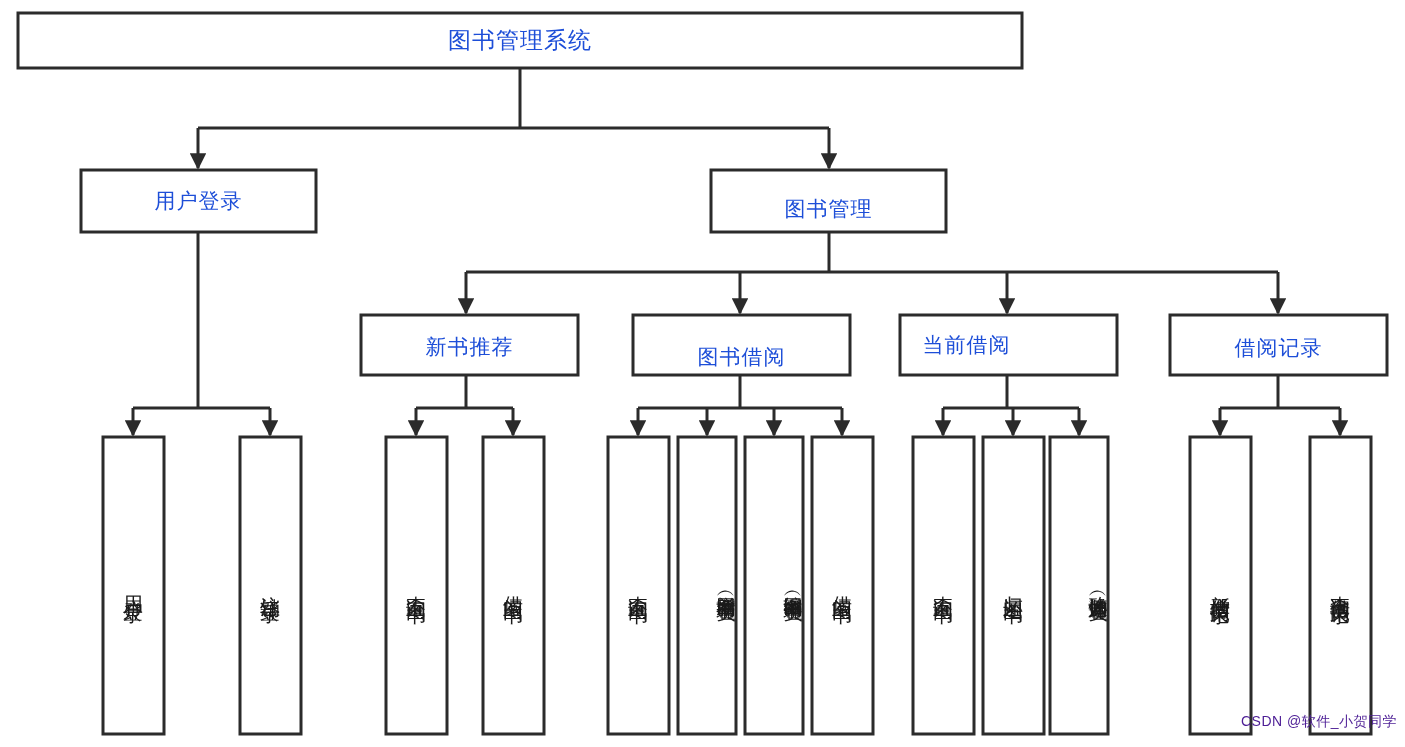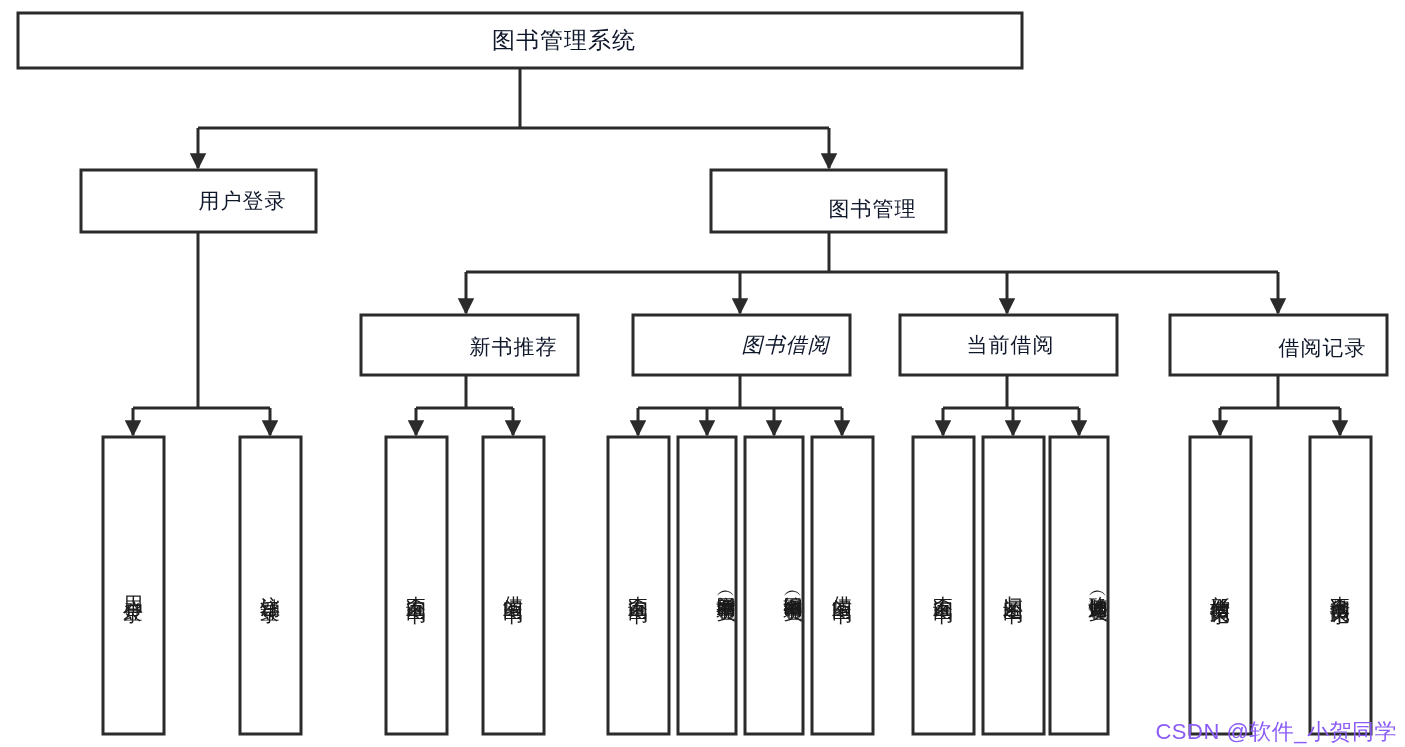--- a/index.html
+++ b/index.html
@@ -38,46 +38,45 @@
   }
   .arrow-head {
     fill: #2b2b2b;
     stroke: none;
   }
   .node-label-h {
     position: absolute;
     display: flex;
     align-items: center;
     justify-content: center;
-    color: #0f172a;
+    color: #1d4ed8;
     font-size: 21px;
     letter-spacing: 1px;
     white-space: nowrap;
     pointer-events: none;
-    padding-left: 44px;
   }
   .node-label-v {
     position: absolute;
     display: flex;
     align-items: center;
     justify-content: center;
     color: #1a1a1a;
     font-size: 20px;
     writing-mode: vertical-rl;
     text-orientation: upright;
     letter-spacing: 3px;
     line-height: 1;
     pointer-events: none;
   }
   .watermark {
     position: absolute;
     right: 8px;
-    bottom: 0;
-    font-size: 22px;
-    color: #8b5cf6;
+    bottom: 16px;
+    font-size: 14px;
+    color: #4c1d95;
     letter-spacing: 0.5px;
     white-space: nowrap;
   }
 </style>
 </head>
 <body>
 
 <div id="diagram-root">
 
   <svg class="diagram-svg" viewBox="0 0 1405 747">
@@ -155,21 +154,21 @@
     <path class="connector" marker-end="url(#arrow)" d="M 1220 408 L 1220 435"></path>
     <path class="connector" marker-end="url(#arrow)" d="M 1340 408 L 1340 435"></path>
   </svg>
 
   <div class="node-label-h" style="left:18px; top:13px; width:1004px; height:55px; font-size:23px;">图书管理系统</div>
 
   <div class="node-label-h" style="left:81px; top:170px; width:235px; height:62px;">用户登录</div>
   <div class="node-label-h" style="left:711px; top:170px; width:235px; height:78px;">图书管理</div>
 
   <div class="node-label-h" style="left:361px; top:315px; width:217px; height:64px;">新书推荐</div>
-  <div class="node-label-h" style="left:633px; top:315px; width:217px; height:60px;font-style:italic;">图书借阅</div>
+  <div class="node-label-h" style="left:633px; top:327px; width:217px; height:60px;">图书借阅</div>
   <div class="node-label-h" style="left:858px; top:315px; width:217px; height:60px;">当前借阅</div>
   <div class="node-label-h" style="left:1170px; top:315px; width:217px; height:65px;">借阅记录</div>
 
   <div class="node-label-v" style="left:103px; top:437px; width:61px; height:297px;">用户登录</div>
   <div class="node-label-v" style="left:240px; top:437px; width:61px; height:297px;">注销登录</div>
 
   <div class="node-label-v" style="left:386px; top:437px; width:61px; height:297px;">查询图书</div>
   <div class="node-label-v" style="left:483px; top:437px; width:61px; height:297px;">借阅图书</div>
 
   <div class="node-label-v" style="left:608px; top:437px; width:61px; height:297px;">查询图书</div>

